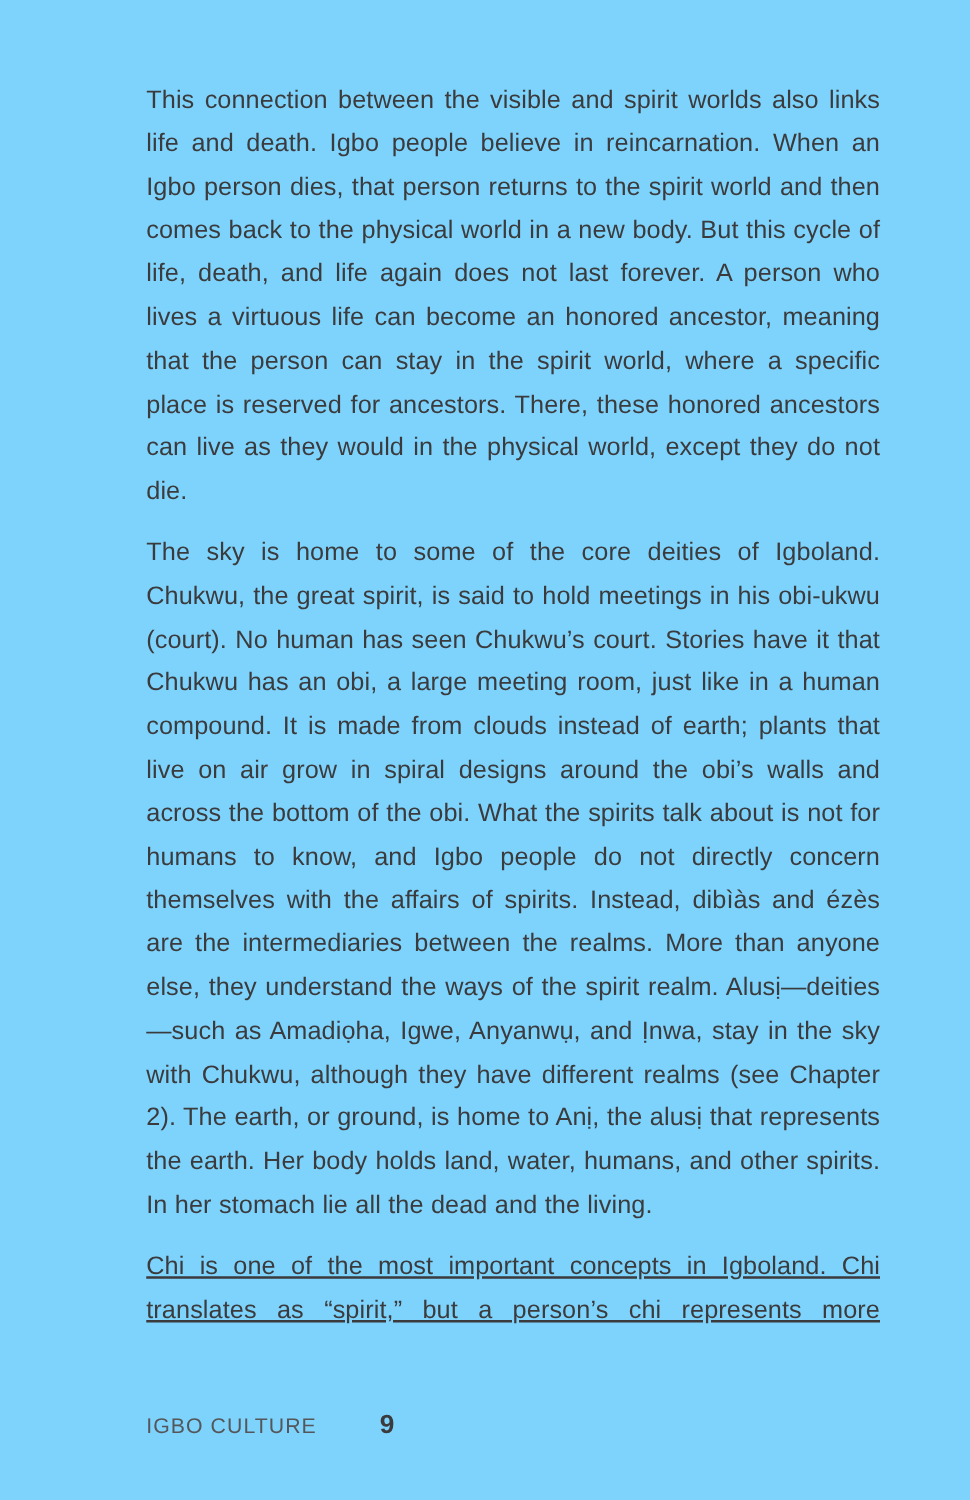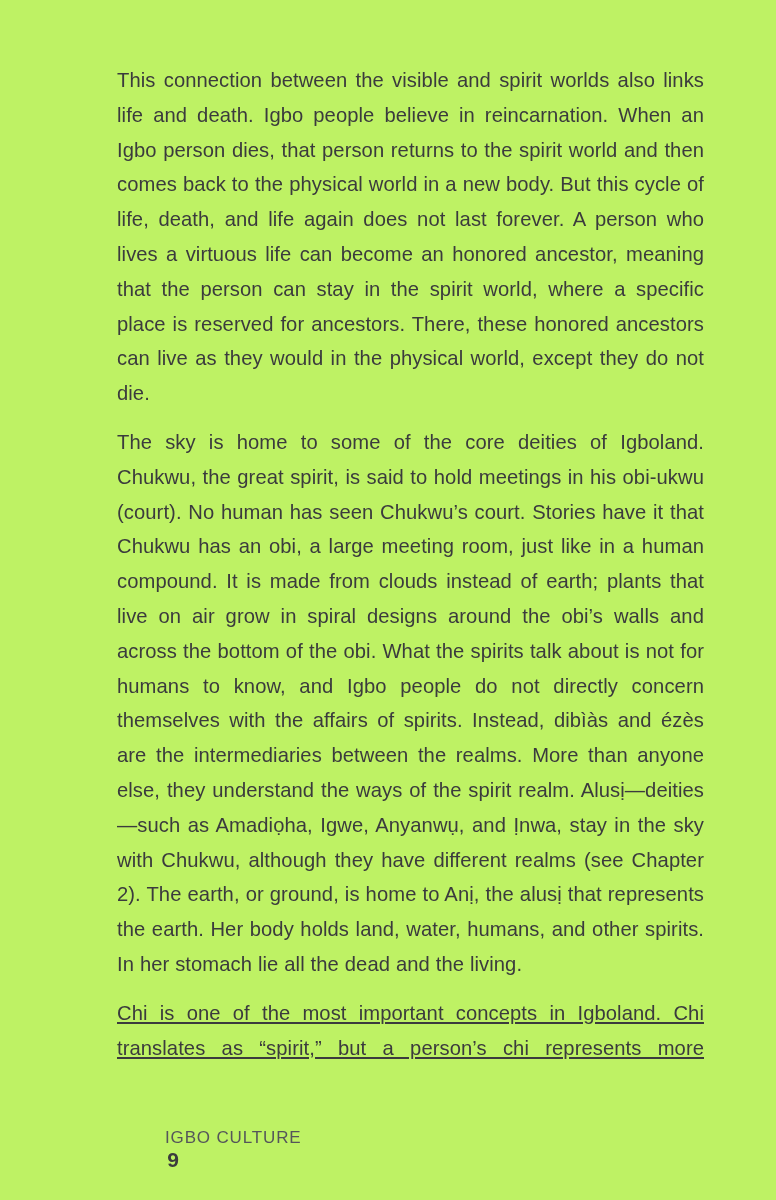--- a/index.html
+++ b/index.html
@@ -7,21 +7,21 @@
     padding: 0;
     background: #ffffff;
   }
   body {
     font-family: "Liberation Sans", sans-serif;
   }
   .page {
     position: relative;
     width: 776px;
     height: 1200px;
-    background: #bef264;
+    background: #7dd3fc;
     overflow: hidden;
     box-sizing: border-box;
   }
   .content {
     position: absolute;
     left: 117px;
     top: 63px;
     width: 587px;
   }
   .para {
@@ -46,21 +46,20 @@
   }
   .footer {
     position: absolute;
     left: 117px;
     right: 72px;
     top: 1128px;
     height: 30px;
     display: flex;
     align-items: baseline;
     justify-content: flex-start;
-    flex-direction: column;
   }
   .footer-title {
     font-size: 17px;
     letter-spacing: 0.85px;
     color: #55565a;
     font-weight: 400;
     text-transform: none;
     white-space: nowrap;
   }
   .footer-page {

